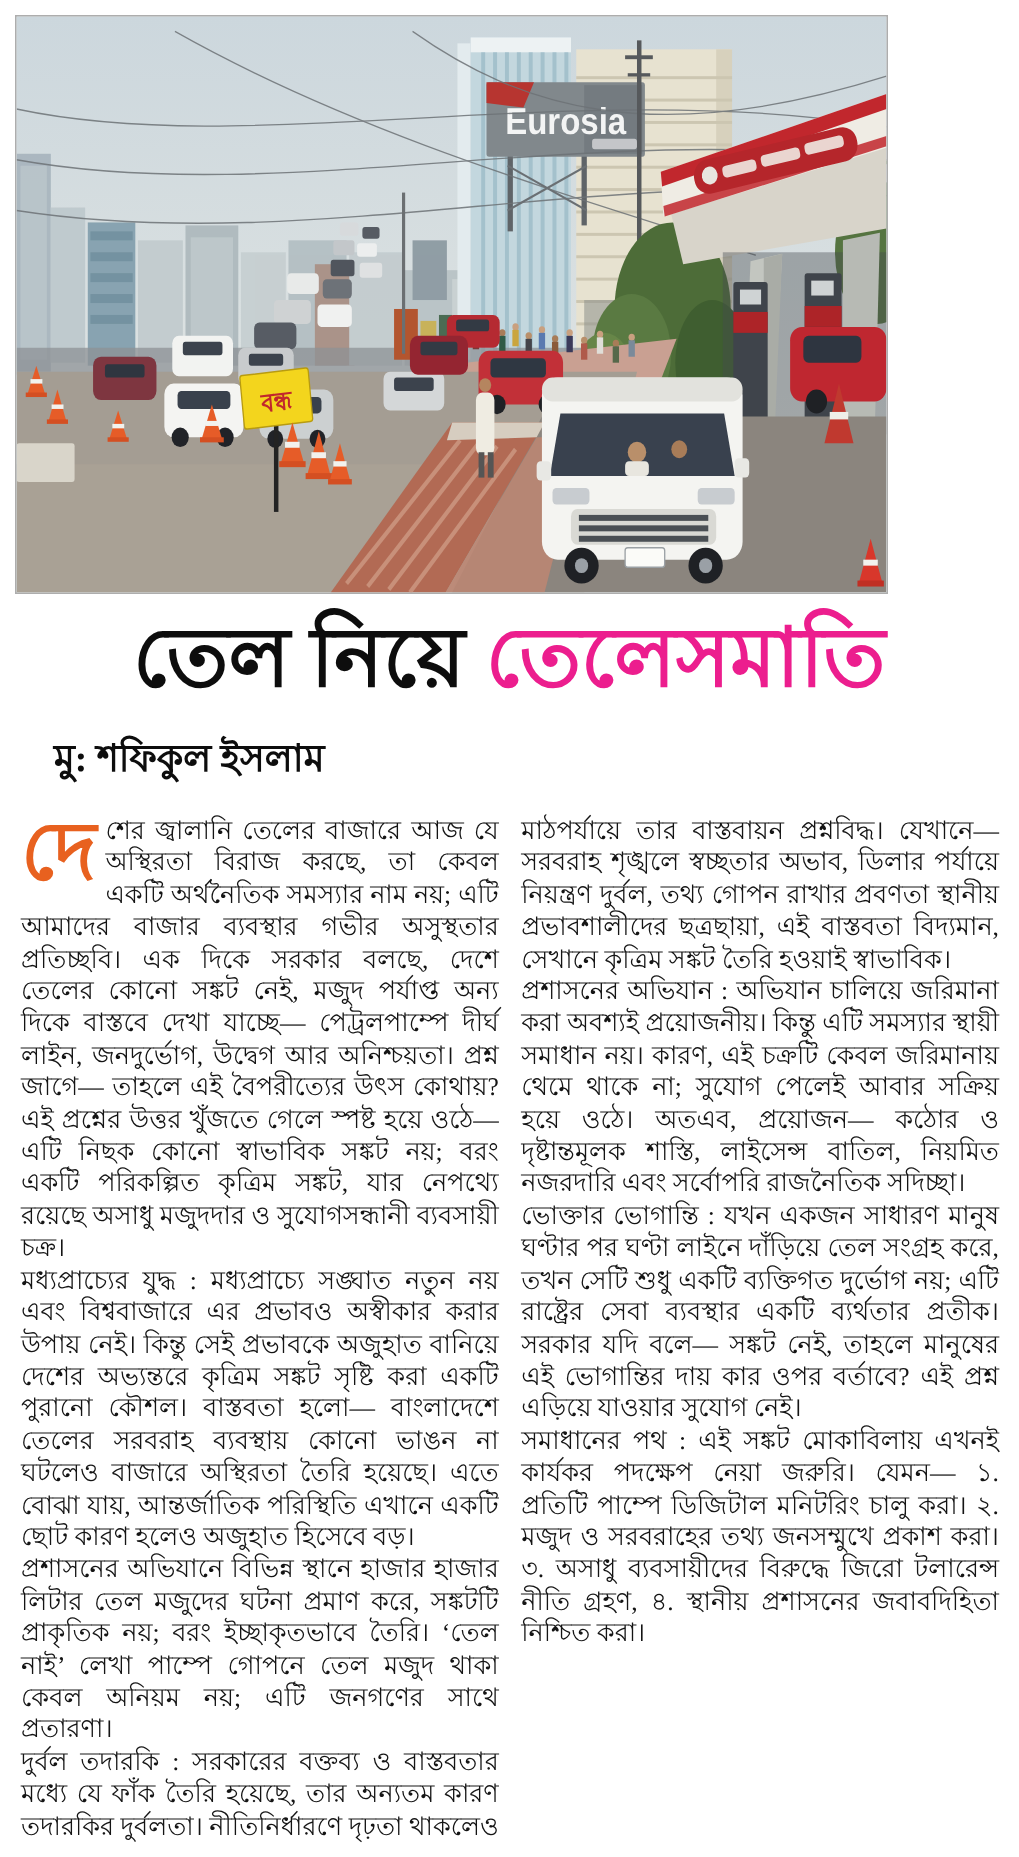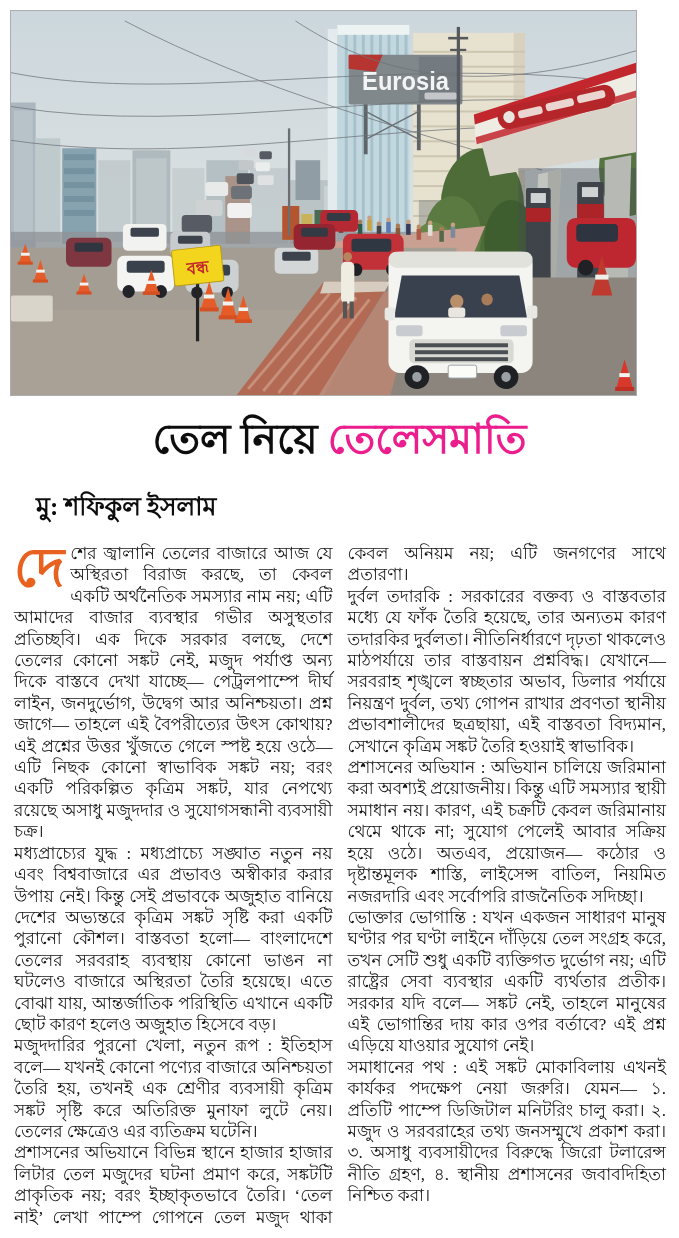--- a/index.html
+++ b/index.html
@@ -1,22 +1,22 @@
 <!DOCTYPE html>
 <html lang="bn" style="--headline-pink: #ec1e8e; --dropcap-orange: #e8611f; --closed-sign-yellow: #f3d51d; --station-red: #c1272d;"><head>
 <meta charset="utf-8">
 <style>
   html,body{margin:0;padding:0;background:#ffffff;}
   .page{position:relative;width:679px;height:1238px;background:#fff;overflow:hidden;
         font-family:"Liberation Serif","DejaVu Serif",serif;color:#111;}
-  .photo-frame{position:absolute;left:10px;top:10px;width:627px;height:386px;
+  .photo-frame{position:absolute;left:10px;top:10px;width:582px;height:386px;
         border:1px solid #adadad;box-sizing:border-box;background:#dfe4e6;overflow:hidden;}
   .photo-frame svg{display:block;width:100%;height:100%;}
   .headline{position:absolute;left:0;top:392px;width:679px;text-align:center;
-        font-weight:bold;font-size:41px;line-height:94px;letter-spacing:0px;white-space:nowrap;}
+        font-weight:bold;font-size:55px;line-height:94px;letter-spacing:0px;white-space:nowrap;}
   .headline .hl-black{color:#0d0d0d;}
   .headline .hl-pink{color:var(--headline-pink,#ec1e8e);}
   .byline{position:absolute;left:0;top:482px;width:679px;
         font-weight:bold;font-size:25px;line-height:50px;color:#0d0d0d;margin-left:36px;}
   .article-body{position:absolute;left:14px;top:543px;width:652px;height:692px;
         columns:2;column-gap:15px;column-fill:auto;
         font-size:17px;line-height:21.4px;text-align:justify;color:#141414;}
   .para{margin:0;padding:0;}
   .run-head{font-weight:normal;}
   .dropcap{float:left;font-size:54px;line-height:42px;padding:4px 6px 0 0;
@@ -385,21 +385,20 @@
   <div class="headline">
     <span class="hl-black">তেল নিয়ে</span><span> </span><span class="hl-pink">তেলেসমাতি</span>
   </div>
 
   <div class="byline">মু: শফিকুল ইসলাম</div>
 
   <div class="article-body">
     <div id="paras">
         <p class="para"><span class="dropcap">দে</span>শের জ্বালানি তেলের বাজারে আজ যে অস্থিরতা বিরাজ করছে, তা কেবল একটি অর্থনৈতিক সমস্যার নাম নয়; এটি আমাদের বাজার ব্যবস্থার গভীর অসুস্থতার প্রতিচ্ছবি। এক দিকে সরকার বলছে, দেশে তেলের কোনো সঙ্কট নেই, মজুদ পর্যাপ্ত অন্য দিকে বাস্তবে দেখা যাচ্ছে— পেট্রলপাম্পে দীর্ঘ লাইন, জনদুর্ভোগ, উদ্বেগ আর অনিশ্চয়তা। প্রশ্ন জাগে— তাহলে এই বৈপরীত্যের উৎস কোথায়? এই প্রশ্নের উত্তর খুঁজতে গেলে স্পষ্ট হয়ে ওঠে— এটি নিছক কোনো স্বাভাবিক সঙ্কট নয়; বরং একটি পরিকল্পিত কৃত্রিম সঙ্কট, যার নেপথ্যে রয়েছে অসাধু মজুদদার ও সুযোগসন্ধানী ব্যবসায়ী চক্র।</p>
         <p class="para"><span class="run-head">মধ্যপ্রাচ্যের যুদ্ধ : </span>মধ্যপ্রাচ্যে সঙ্ঘাত নতুন নয় এবং বিশ্ববাজারে এর প্রভাবও অস্বীকার করার উপায় নেই। কিন্তু সেই প্রভাবকে অজুহাত বানিয়ে দেশের অভ্যন্তরে কৃত্রিম সঙ্কট সৃষ্টি করা একটি পুরানো কৌশল। বাস্তবতা হলো— বাংলাদেশে তেলের সরবরাহ ব্যবস্থায় কোনো ভাঙন না ঘটলেও বাজারে অস্থিরতা তৈরি হয়েছে। এতে বোঝা যায়, আন্তর্জাতিক পরিস্থিতি এখানে একটি ছোট কারণ হলেও অজুহাত হিসেবে বড়।</p>
-        <p class="para"><span class="run-head">মজুদদারির পুরনো খেলা, নতুন রূপ : </span>ইতিহাস বলে— যখনই কোনো পণ্যের বাজারে অনিশ্চয়তা তৈরি হয়, তখনই এক শ্রেণীর ব্যবসায়ী কৃত্রিম সঙ্কট সৃষ্টি করে অতিরিক্ত মুনাফা লুটে নেয়। তেলের ক্ষেত্রেও এর ব্যতিক্রম ঘটেনি।</p>
         <p class="para">প্রশাসনের অভিযানে বিভিন্ন স্থানে হাজার হাজার লিটার তেল মজুদের ঘটনা প্রমাণ করে, সঙ্কটটি প্রাকৃতিক নয়; বরং ইচ্ছাকৃতভাবে তৈরি। ‘তেল নাই’ লেখা পাম্পে গোপনে তেল মজুদ থাকা কেবল অনিয়ম নয়; এটি জনগণের সাথে প্রতারণা।</p>
         <p class="para"><span class="run-head">দুর্বল তদারকি : </span>সরকারের বক্তব্য ও বাস্তবতার মধ্যে যে ফাঁক তৈরি হয়েছে, তার অন্যতম কারণ তদারকির দুর্বলতা। নীতিনির্ধারণে দৃঢ়তা থাকলেও মাঠপর্যায়ে তার বাস্তবায়ন প্রশ্নবিদ্ধ। যেখানে— সরবরাহ শৃঙ্খলে স্বচ্ছতার অভাব, ডিলার পর্যায়ে নিয়ন্ত্রণ দুর্বল, তথ্য গোপন রাখার প্রবণতা স্থানীয় প্রভাবশালীদের ছত্রছায়া, এই বাস্তবতা বিদ্যমান, সেখানে কৃত্রিম সঙ্কট তৈরি হওয়াই স্বাভাবিক।</p>
         <p class="para"><span class="run-head">প্রশাসনের অভিযান : </span>অভিযান চালিয়ে জরিমানা করা অবশ্যই প্রয়োজনীয়। কিন্তু এটি সমস্যার স্থায়ী সমাধান নয়। কারণ, এই চক্রটি কেবল জরিমানায় থেমে থাকে না; সুযোগ পেলেই আবার সক্রিয় হয়ে ওঠে। অতএব, প্রয়োজন— কঠোর ও দৃষ্টান্তমূলক শাস্তি, লাইসেন্স বাতিল, নিয়মিত নজরদারি এবং সর্বোপরি রাজনৈতিক সদিচ্ছা।</p>
         <p class="para"><span class="run-head">ভোক্তার ভোগান্তি : </span>যখন একজন সাধারণ মানুষ ঘণ্টার পর ঘণ্টা লাইনে দাঁড়িয়ে তেল সংগ্রহ করে, তখন সেটি শুধু একটি ব্যক্তিগত দুর্ভোগ নয়; এটি রাষ্ট্রের সেবা ব্যবস্থার একটি ব্যর্থতার প্রতীক। সরকার যদি বলে— সঙ্কট নেই, তাহলে মানুষের এই ভোগান্তির দায় কার ওপর বর্তাবে? এই প্রশ্ন এড়িয়ে যাওয়ার সুযোগ নেই।</p>
         <p class="para"><span class="run-head">সমাধানের পথ : </span>এই সঙ্কট মোকাবিলায় এখনই কার্যকর পদক্ষেপ নেয়া জরুরি। যেমন— ১. প্রতিটি পাম্পে ডিজিটাল মনিটরিং চালু করা। ২. মজুদ ও সরবরাহের তথ্য জনসম্মুখে প্রকাশ করা। ৩. অসাধু ব্যবসায়ীদের বিরুদ্ধে জিরো টলারেন্স নীতি গ্রহণ, ৪. স্থানীয় প্রশাসনের জবাবদিহিতা নিশ্চিত করা।</p>
       </div>
 
   </div>
 
 </div>

